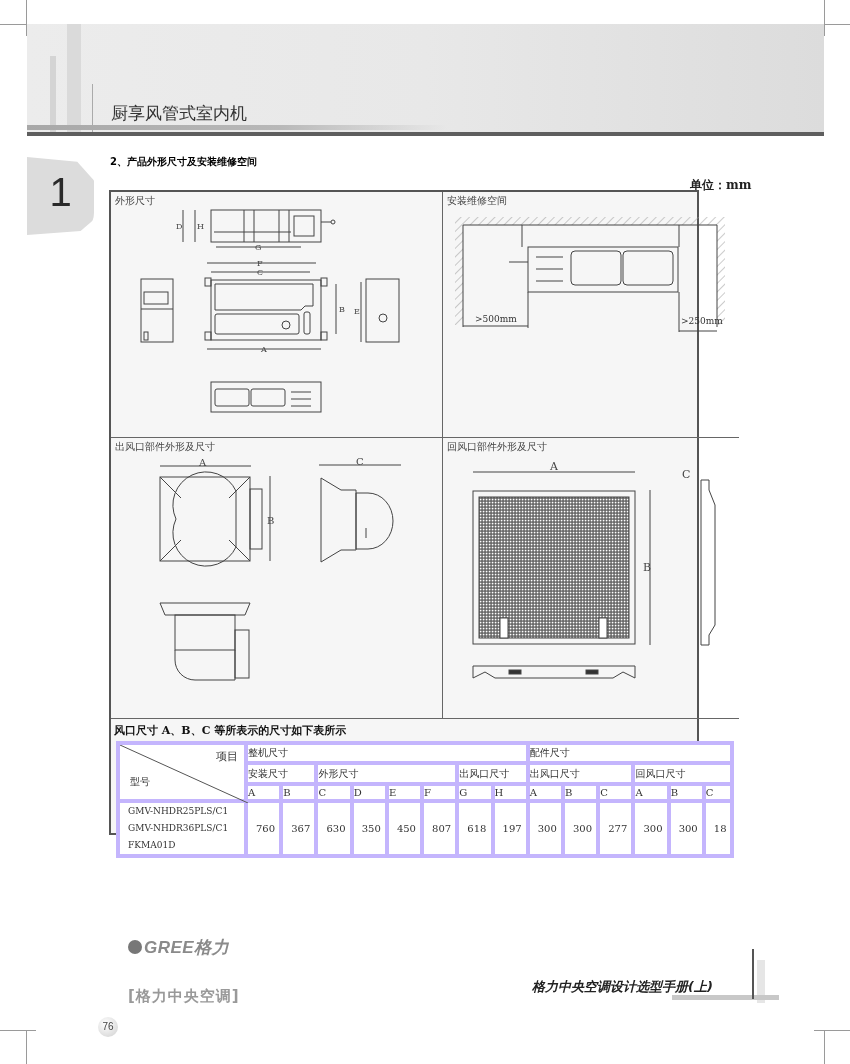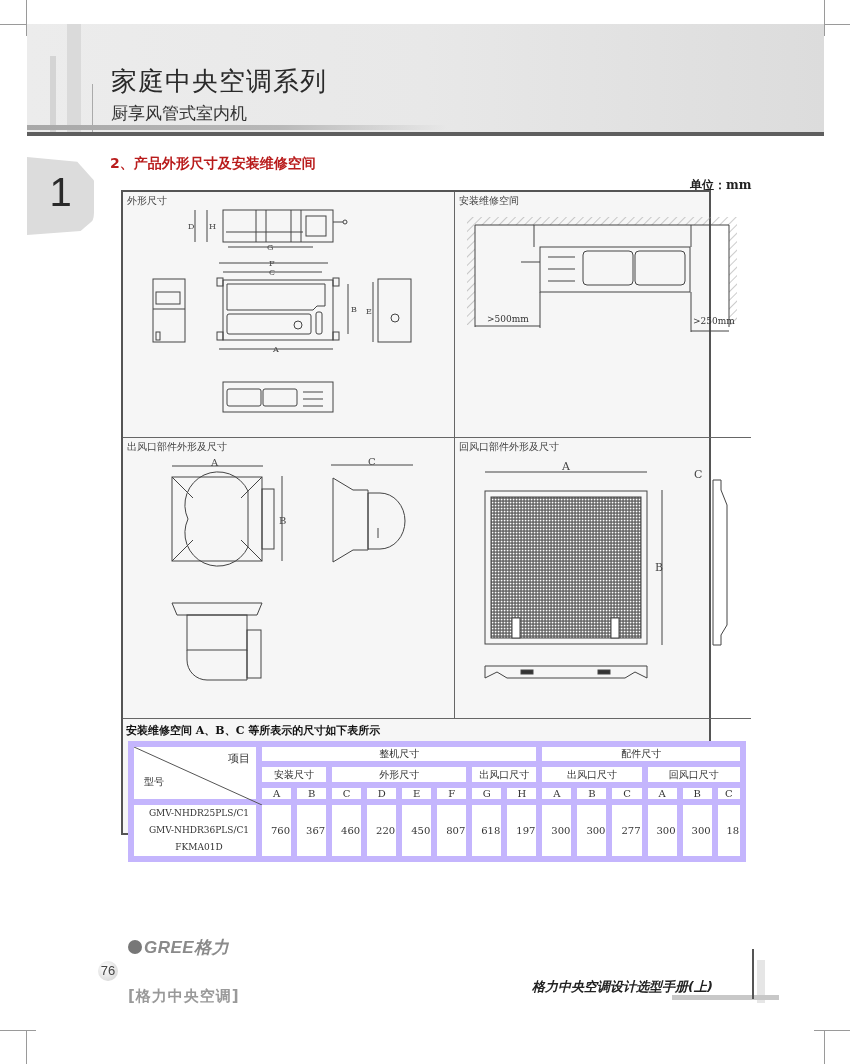--- a/index.html
+++ b/index.html
@@ -21,36 +21,36 @@
   .header-title { position: absolute; left: 84px; top: 40px; font-size: 26px; color: #2a2a2a; letter-spacing: 1px; font-family: "DejaVu Sans", sans-serif; }
   .header-subtitle { position: absolute; left: 84px; top: 78px; font-size: 17px; color: #333; }
 
   .chapter-tab {
     position: absolute; left: 27px; top: 157px; width: 67px; height: 78px;
     background: #dcdcdc; border-radius: 0 18px 22px 0;
     clip-path: polygon(0 0, 75% 6%, 100% 30%, 100% 80%, 80% 95%, 0 100%);
   }
   .chapter-num { position: absolute; left: 27px; top: 170px; width: 67px; text-align: center; font-size: 40px; color: #2a2a2a; font-family: "Liberation Sans", sans-serif; }
 
-  .section-title { position: absolute; left: 110px; top: 155px; font-size: 14px; font-weight: bold; color: #b91c1c; }
+  .section-title { position: absolute; left: 110px; top: 155px; font-size: 10px; font-weight: bold; color: #000000; }
   .unit-label { position: absolute; left: 690px; top: 177px; font-size: 12px; font-weight: bold; color: #222; font-family: "DejaVu Serif", serif; }
 
-  .main-frame { position: absolute; left: 121px; top: 190px; width: 590px; height: 645px; border: 2px solid #555; background: #f6f6f6; }
+  .main-frame { position: absolute; left: 109px; top: 190px; width: 590px; height: 645px; border: 2px solid #555; background: #f6f6f6; }
   .panel { position: absolute; border-right: 1px solid #666; border-bottom: 1px solid #666; }
   .panel-label { position: absolute; left: 4px; top: 2px; font-size: 10px; color: #444; font-family: "DejaVu Serif", serif; }
   .panel svg { position: absolute; left: 0; top: 0; }
 
   .table-caption { position: absolute; left: 3px; top: 531px; font-size: 11px; font-weight: bold; color: #111; font-family: "DejaVu Serif", serif; }
   table.dim { position: absolute; left: 5px; top: 549px; width: 618px; border-collapse: collapse; font-family: "DejaVu Serif", serif; font-size: 10px; color: #333; background: #fff; }
-  table.dim td { border: 6px solid #c4b5fd; text-align: center; height: 14px; padding: 0; }
+  table.dim td { border: 4px solid #c4b5fd; text-align: left; height: 14px; padding: 0; }
   table.dim td.big { height: 52px; font-size: 10px; padding-left: 8px; }
   table.dim td.model { line-height: 17px; font-size: 9px; }
   table.dim td.corner { position: relative; height: 58px; }
 
-  .footer-page { position: absolute; left: 98px; top: 961px; width: 20px; height: 20px; border-radius: 50%; background: radial-gradient(circle at 40% 35%, #ffffff, #cfcfcf); font-size: 13px; text-align: center; line-height: 20px; color: #444; font-family: "Liberation Sans", sans-serif; }
+  .footer-page { position: absolute; left: 98px; top: 1017px; width: 20px; height: 20px; border-radius: 50%; background: radial-gradient(circle at 40% 35%, #ffffff, #cfcfcf); font-size: 10px; text-align: center; line-height: 20px; color: #444; font-family: "Liberation Sans", sans-serif; }
   .footer-logo { position: absolute; left: 128px; top: 936px; font-size: 17px; font-weight: bold; font-style: italic; color: #8a8a8a; font-family: "Liberation Sans", sans-serif; letter-spacing: 0.5px; }
   .footer-logo-sub { position: absolute; left: 128px; top: 987px; font-size: 15px; font-weight: bold; color: #999; letter-spacing: 1px; }
   .footer-manual { position: absolute; left: 532px; top: 978px; font-size: 13px; font-weight: bold; font-style: italic; color: #222; }
   .footer-vline { position: absolute; left: 752px; top: 949px; width: 2px; height: 50px; background: #555; }
   .footer-vbar { position: absolute; left: 757px; top: 960px; width: 8px; height: 43px; background: #e6e6e6; }
   .footer-hbar { position: absolute; left: 672px; top: 995px; width: 107px; height: 5px; background: #c8c8c8; }
 </style>
 </head>
 <body>
 
@@ -62,21 +62,20 @@
 <div class="crop" style="left:0;top:1030px;width:36px;height:1px;"></div>
 <div class="crop" style="left:824px;top:1030px;width:1px;height:34px;"></div>
 <div class="crop" style="left:814px;top:1030px;width:36px;height:1px;"></div>
 
 <div class="header-band">
   <div class="header-stripe1"></div>
   <div class="header-stripe2"></div>
   <div class="header-vline"></div>
   <div class="header-hbar"></div>
   <div class="header-bottom"></div>
-  <div class="header-title">家庭中央空调系列</div>
   <div class="header-subtitle">厨享风管式室内机</div>
 </div>
 
 <div class="chapter-tab"></div>
 <div class="chapter-num">1</div>
 
 <div class="section-title">2、产品外形尺寸及安装维修空间</div>
 <div class="unit-label">单位：mm</div>
 
 <div class="main-frame">
@@ -215,21 +214,21 @@
       <line x1="207" y1="52" x2="207" y2="207"></line>
       <text x="200" y="133" fill="#444" stroke="none">B</text>
       <text x="239" y="40" fill="#444" stroke="none">C</text>
       <path d="M258 42 v165 h8 v-10 l6 -10 v-120 l-6 -15 v-10 z"></path>
       <path d="M30 228 h162 v12 l-12 -6 l-10 6 h-118 l-10 -6 l-12 6 z"></path>
       <rect x="66" y="232" width="12" height="4" fill="#333"></rect>
       <rect x="143" y="232" width="12" height="4" fill="#333"></rect>
     </svg>
   </div>
 
-  <div class="table-caption">安装维修空间 A、B、C 等所表示的尺寸如下表所示</div>
+  <div class="table-caption">风口尺寸 A、B、C 等所表示的尺寸如下表所示</div>
 
   <table class="dim">
     <tbody>
         <tr>
       <td class="corner" rowspan="3" style="width:128px;">
         <svg width="128" height="58" style="position:absolute;left:0;top:0;">
               <line x1="0" y1="0" x2="128" y2="58" stroke="#555"></line>
             </svg>
         <span style="position:absolute;right:6px;top:4px;font-size:11px;">项目</span>
         <span style="position:absolute;left:10px;bottom:10px;font-size:10px;">型号</span>
@@ -261,22 +260,22 @@
       <td>C</td>
     </tr>
     <tr>
       <td class="big model">
         <div>GMV-NHDR25PLS/C1</div>
         <div>GMV-NHDR36PLS/C1</div>
         <div>FKMA01D</div>
       </td>
       <td class="big">760</td>
       <td class="big">367</td>
-      <td class="big">460</td>
-      <td class="big">220</td>
+      <td class="big">630</td>
+      <td class="big">350</td>
       <td class="big">450</td>
       <td class="big">807</td>
       <td class="big">618</td>
       <td class="big">197</td>
       <td class="big">300</td>
       <td class="big">300</td>
       <td class="big">277</td>
       <td class="big">300</td>
       <td class="big">300</td>
       <td class="big">18</td>

